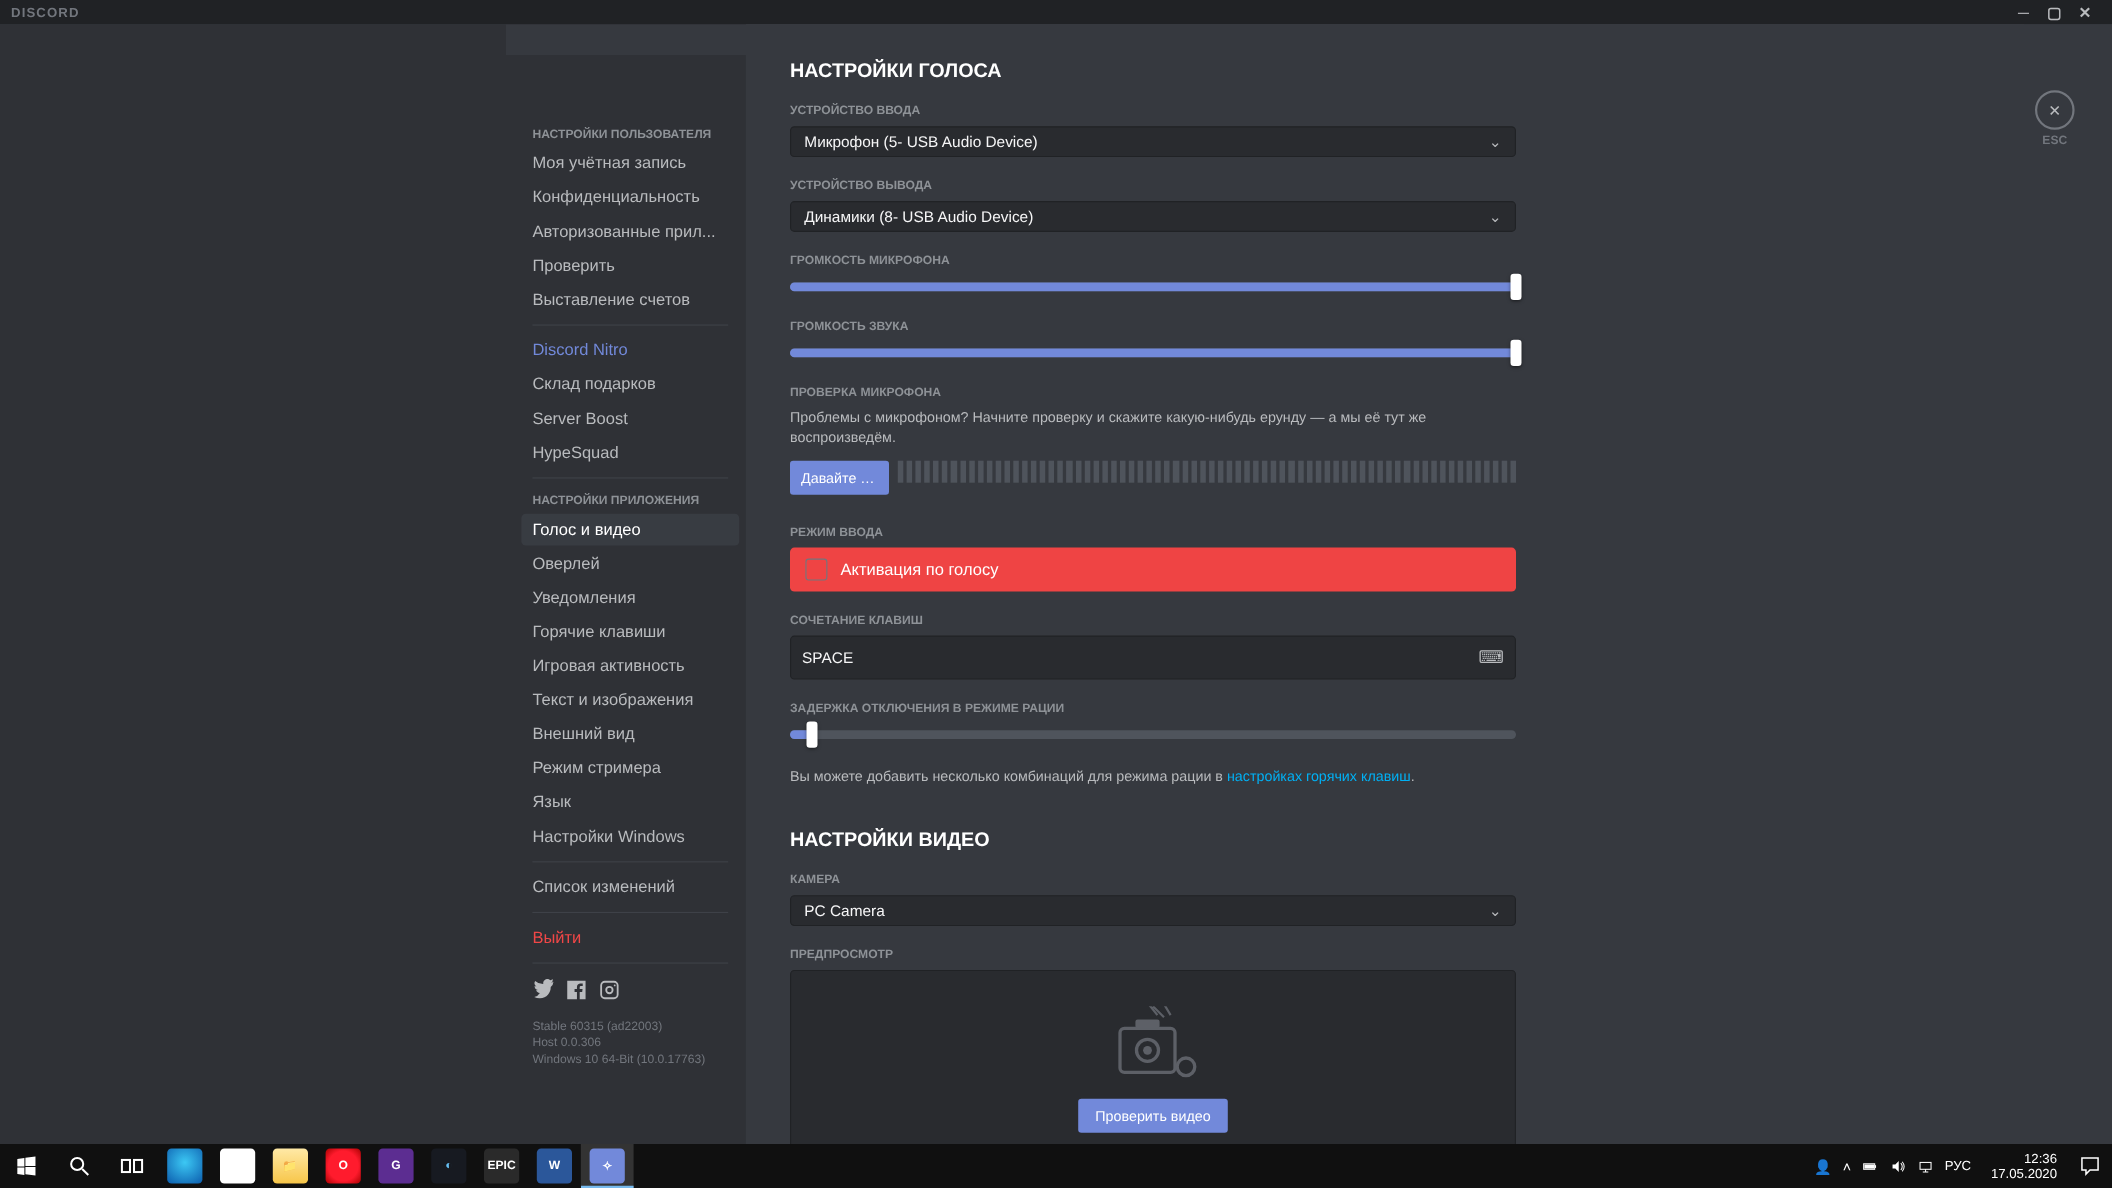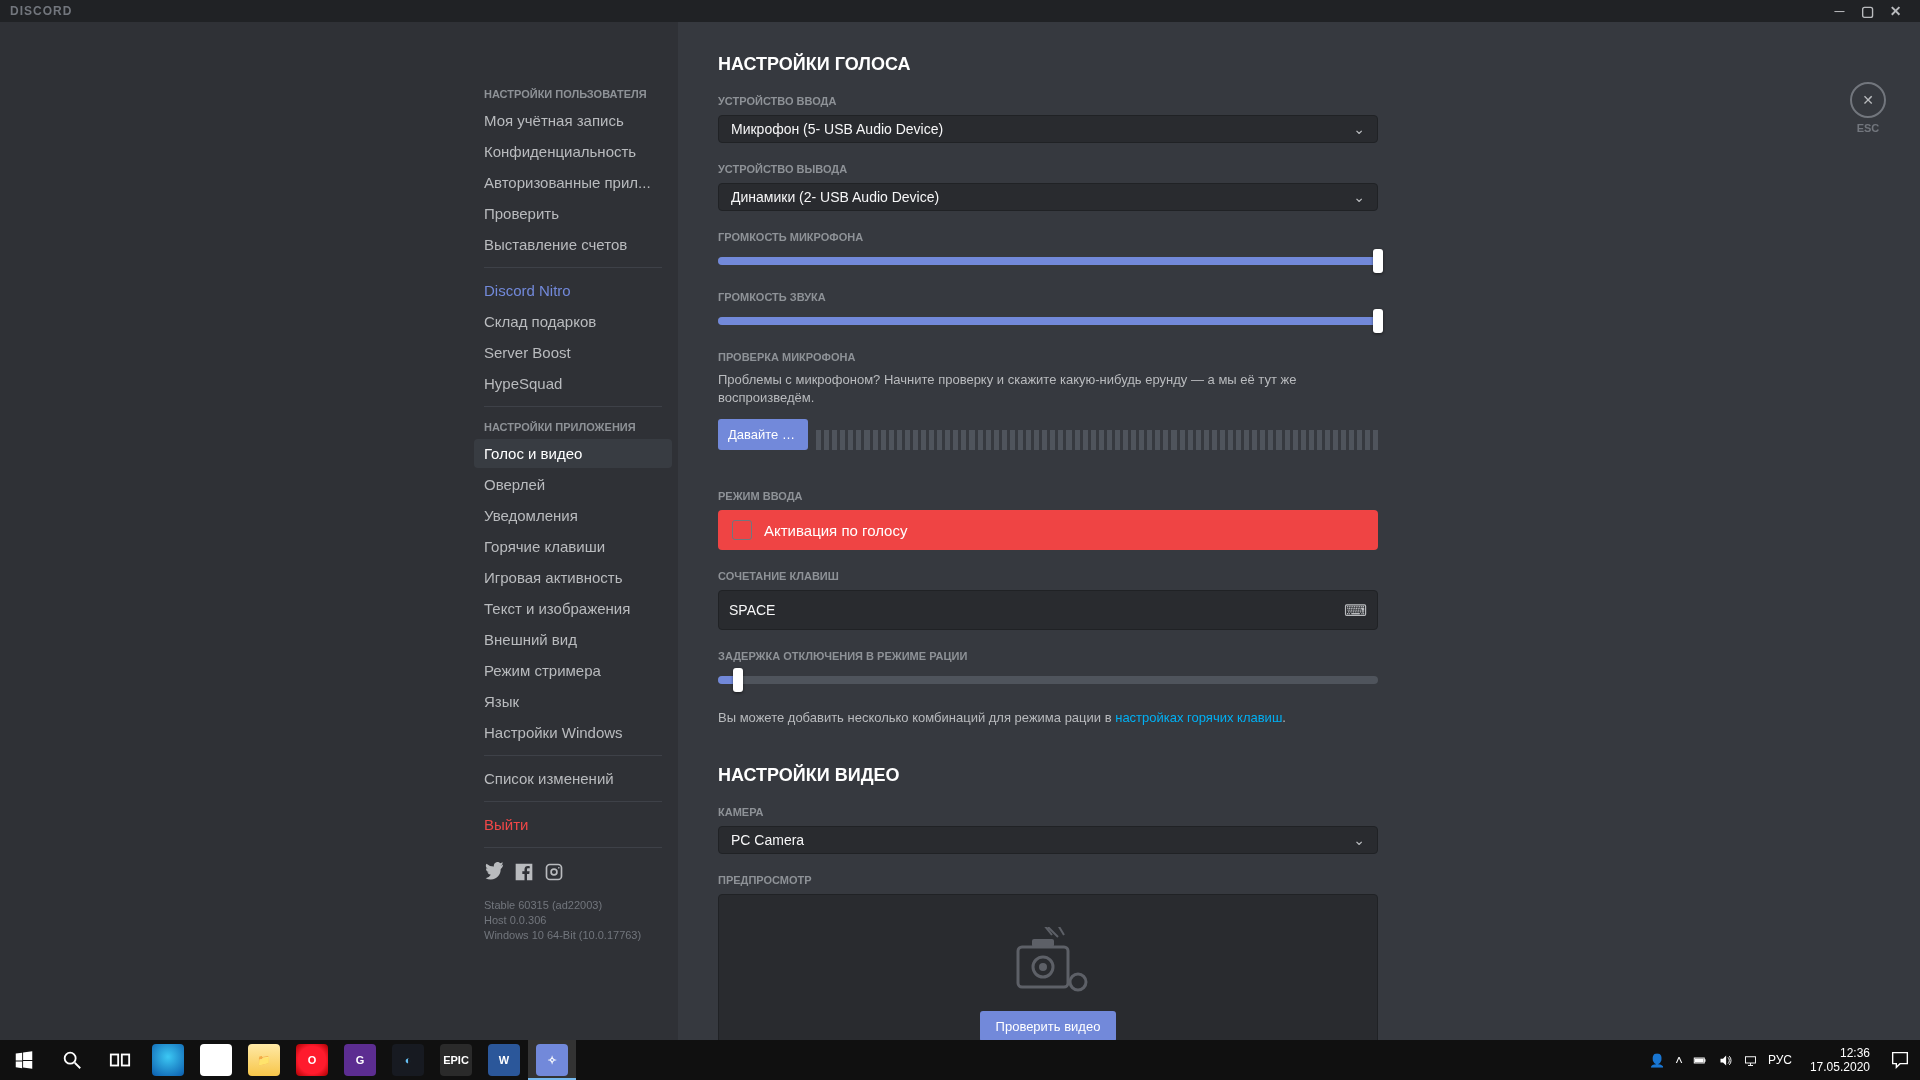--- a/index.html
+++ b/index.html
@@ -7,21 +7,21 @@
   body { background:#36393f; font-family:"Whitney","Helvetica Neue",Helvetica,Arial,sans-serif; color:#dcddde; font-size:14px; }
 
   
   .titlebar { height:22px; background:#202225; display:flex; align-items:center; padding:0 10px; color:#72767d; text-transform:uppercase; font-size:12px; letter-spacing:1px; font-weight:600;}
   .titlebar .spacer { flex:1; }
   .titlebar .wbtn { width:28px; text-align:center; color:#b9bbbe; cursor:default; font-size:14px;}
 
   
   .settings { position:absolute; top:22px; left:0; right:0; bottom:40px; display:flex; }
   .settings .left-gutter { width:460px; background:#2f3136; }
-  .settings .sidebar-wrap { width:218px; background:#2f3136; padding:60px 6px 60px 14px; overflow-y:auto; }
+  .settings .sidebar-wrap { width:218px; background:#2f3136; padding:60px 6px 60px 14px; overflow-y:auto;margin-top:28px; }
   .settings .content-wrap { flex:1; background:#36393f; padding:32px 40px; overflow-y:auto; }
   .settings .close-col { width:80px; position:relative; background:#36393f; }
 
   
   .side-header { padding:6px 10px; font-size:11px; font-weight:700; color:#8e9297; text-transform:uppercase; }
   .side-item { padding:6px 10px; margin-bottom:2px; border-radius:4px; color:#b9bbbe; font-size:15px; cursor:pointer;}
   .side-item.selected { background:rgba(79,84,92,.32); color:#fff; }
   .side-item.nitro { color:#7289da; }
   .side-item.logout { color:#f04747; }
   .side-sep { height:1px; background:rgba(79,84,92,.48); margin:8px 10px; }
@@ -41,21 +41,21 @@
   .select .chev { color:#b9bbbe; }
 
   
   .slider { position:relative; height:20px; display:flex; align-items:center; }
   .slider .track { flex:1; height:8px; background:#4f545c; border-radius:4px; position:relative;}
   .slider .fill  { position:absolute; left:0; top:0; bottom:0; background:#7289da; border-radius:4px;}
   .slider .thumb { position:absolute; top:50%; width:10px; height:24px; background:#fff; border-radius:3px; transform:translate(-50%,-50%); box-shadow:0 1px 3px rgba(0,0,0,.5);}
 
   
   .hint { font-size:13px; color:#b9bbbe; line-height:18px; margin-bottom:12px;}
-  .mic-test { display:flex; align-items:flex-end; gap:8px; margin-bottom:40px; }
+  .mic-test { display:flex; align-items:flex-start; gap:8px; margin-bottom:28px; }
   .btn-primary { background:#7289da; color:#fff; font-size:13px; padding:8px 10px; border-radius:3px; border:none; cursor:pointer; max-width:90px; overflow:hidden; white-space:nowrap; text-overflow:ellipsis;}
   .meter { flex:1; height:20px; display:flex; gap:3px;}
   .meter .bar { flex:1; background:#4f545c;}
 
   
   .radiocard { background:#ef4444; border-radius:4px; padding:10px 14px; display:flex; align-items:center; gap:12px; margin-bottom:8px; cursor:pointer; color:#fff; font-size:15px;}
   .radiocard.selected { background:#7289da; }
   .radiocard .chk { width:20px; height:20px; border-radius:3px; border:1.5px solid #72767d; display:flex; align-items:center; justify-content:center;}
   .radiocard.selected .chk{ border-color:#fff; background:#fff;}
   .radiocard.selected .chk svg { display:block; }
@@ -174,21 +174,21 @@
         <div class="col">
           <h5 class="field-label">УСТРОЙСТВО ВВОДА</h5>
           <div class="select">
             <span>Микрофон (5- USB Audio Device)</span>
             <span class="chev">⌄</span>
           </div>
         </div>
         <div class="col">
           <h5 class="field-label">УСТРОЙСТВО ВЫВОДА</h5>
           <div class="select">
-            <span>Динамики (2- USB Audio Device)</span>
+            <span>Динамики (8- USB Audio Device)</span>
             <span class="chev">⌄</span>
           </div>
         </div>
       </div>
 
       <div class="row">
         <div class="col">
           <h5 class="field-label">ГРОМКОСТЬ МИКРОФОНА</h5>
           <div class="slider">
             <div class="track">

